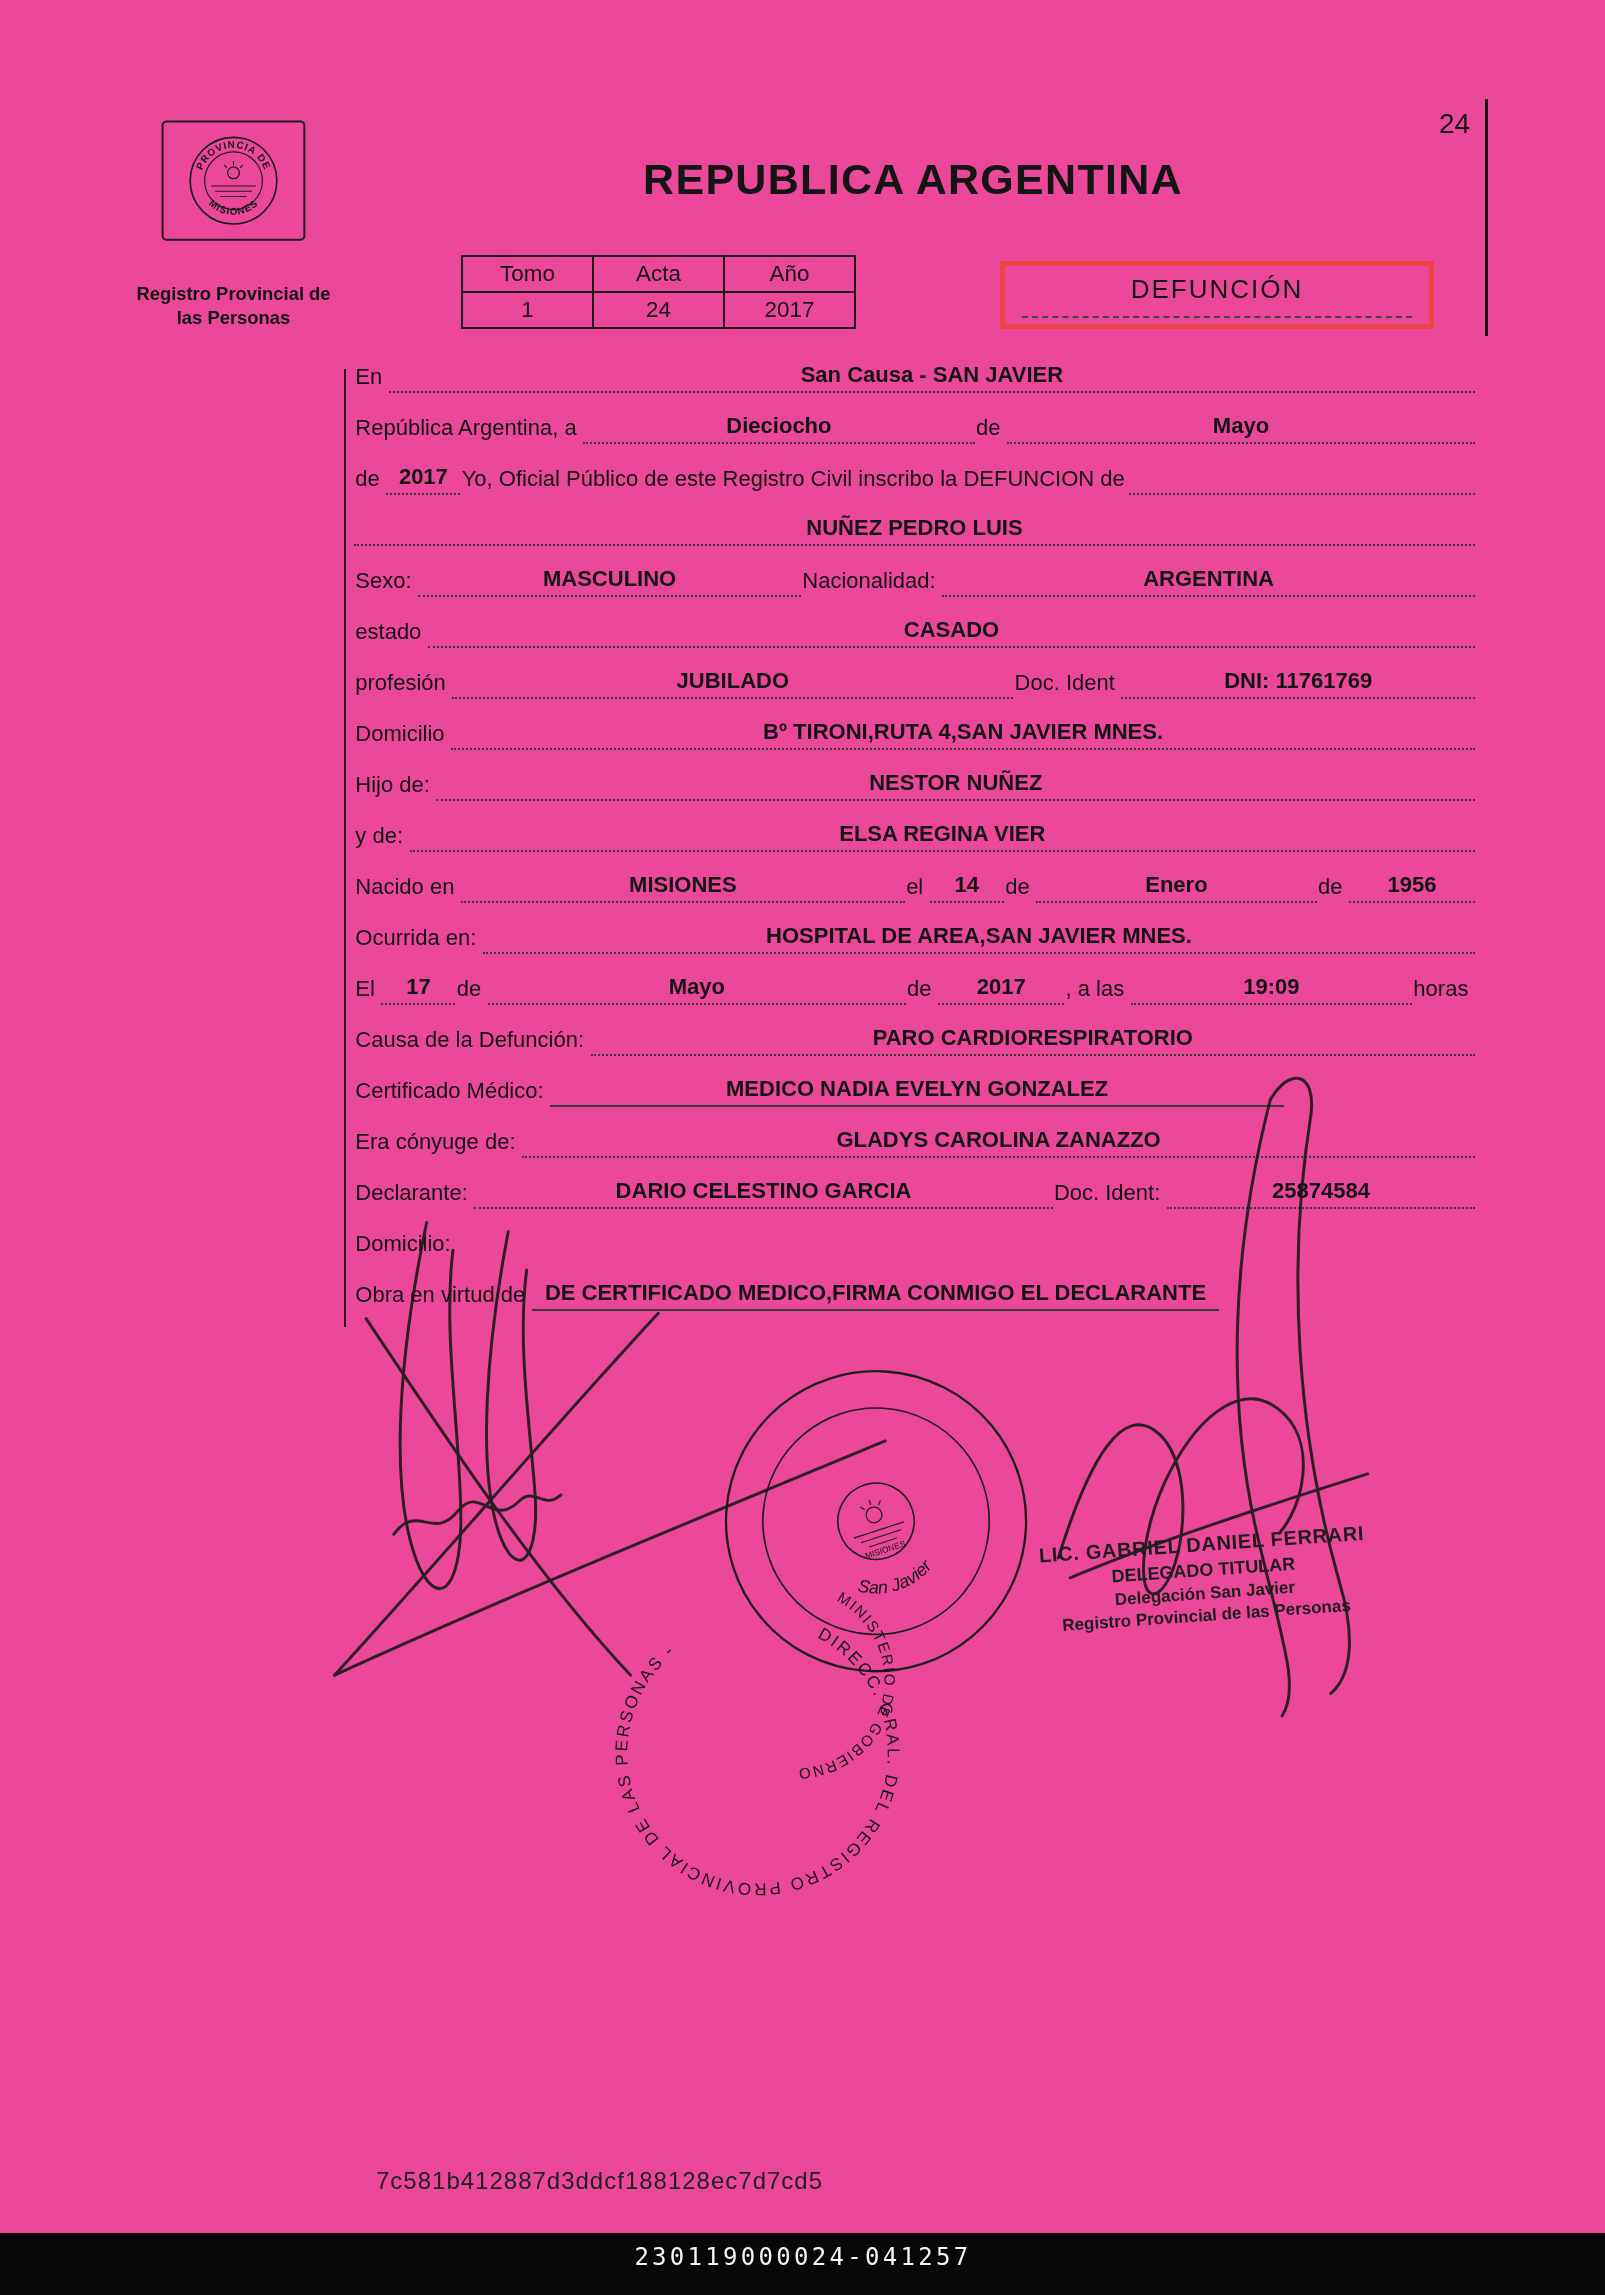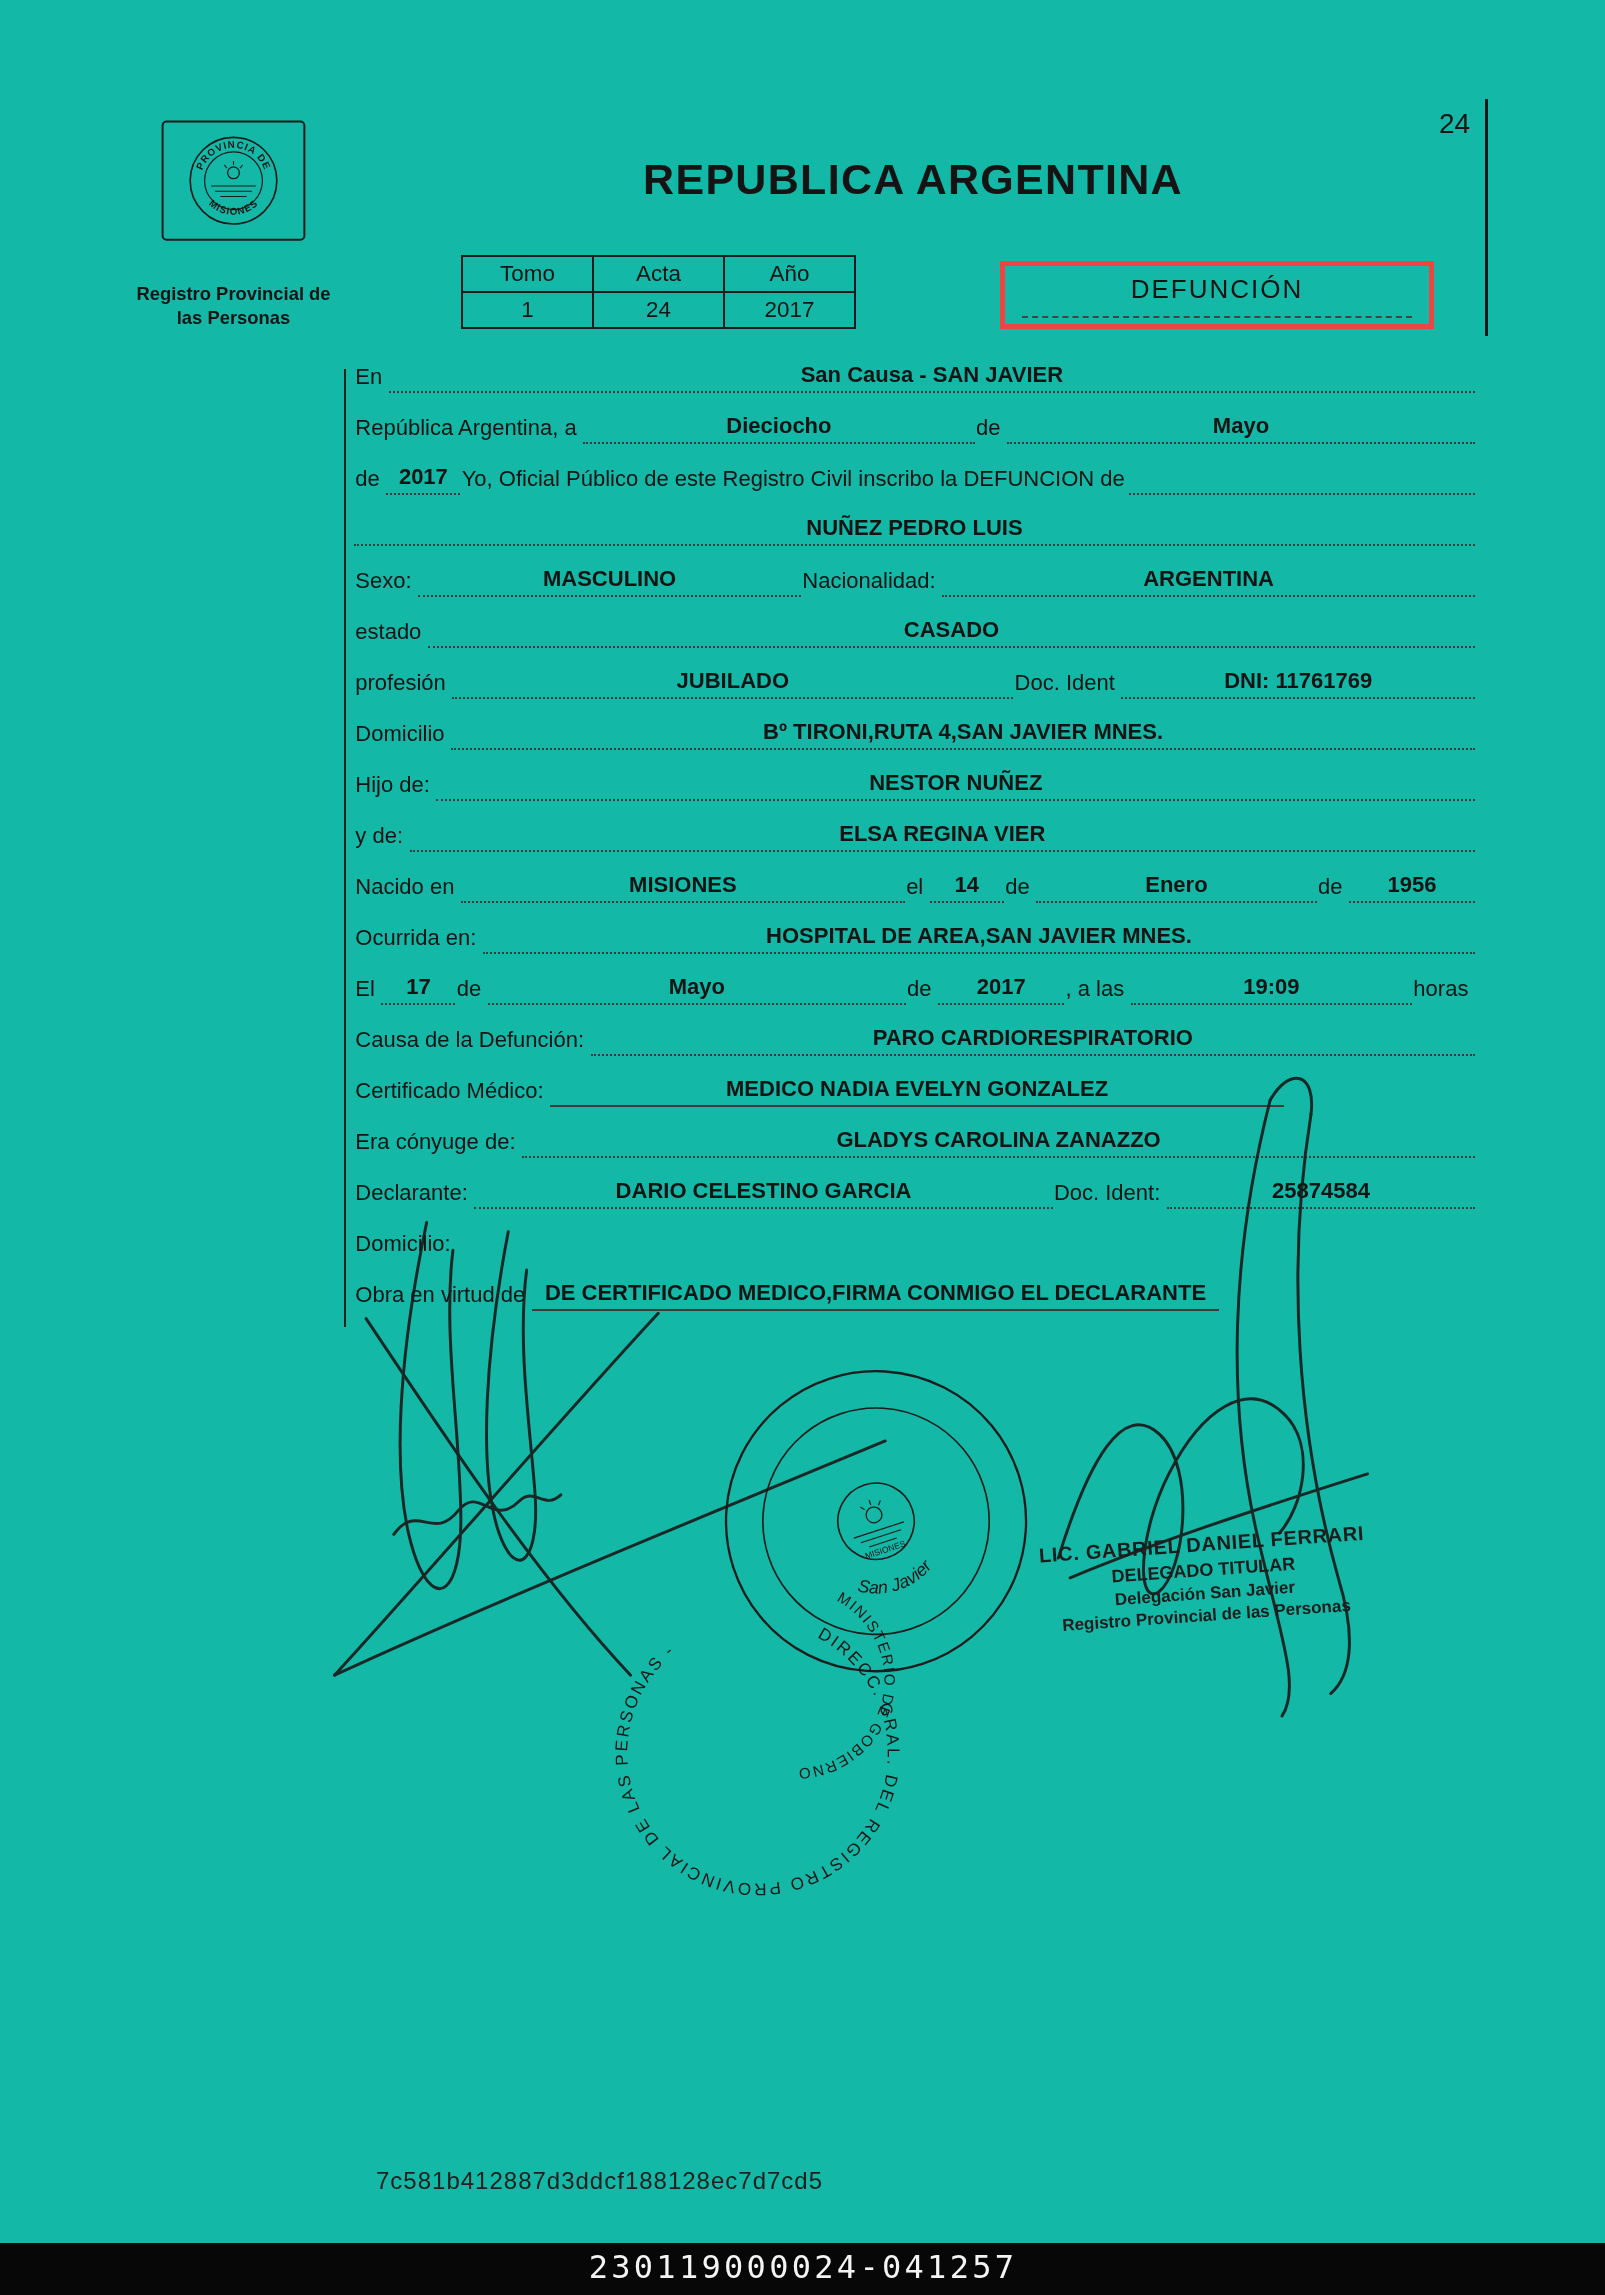--- a/index.html
+++ b/index.html
@@ -1,17 +1,17 @@
 <!DOCTYPE html>
 <html style="font-size:10.5px"><head>
 <meta charset="utf-8">
 <style>
   html,body{margin:0;padding:0;background:#e8e8e8;}
   .page{
-    position:relative;width:1606px;height:2295px;background:#14b8a6;
+    position:relative;width:1606px;height:2295px;background:#ec4899;
     font-family:"Liberation Sans",sans-serif;color:#141414;overflow:hidden;
   }
   
   .page-number{position:absolute;left:1439px;top:108px;font-size:28px;}
   .rule-right{position:absolute;left:1485px;top:99px;width:2.6px;height:237px;background:#161616;}
   .rule-left{position:absolute;left:344px;top:369px;width:2px;height:958px;background:#222;}
   .doc-title{position:absolute;left:352px;top:155px;width:1122px;text-align:center;
     font-size:43px;font-weight:bold;letter-spacing:1.3px;}
   .emblem-caption{position:absolute;left:125px;top:282px;width:217px;text-align:center;
     font-size:18.4px;font-weight:bold;line-height:1.3;}
@@ -42,23 +42,23 @@
   .overlay{position:absolute;left:0;top:0;pointer-events:none;}
   
   .stamp{position:absolute;left:1013px;top:1533px;width:382px;text-align:center;
     transform:rotate(-4deg);color:#1d1d1d;}
   .stamp .s1{font-size:20px;font-weight:bold;letter-spacing:0.7px;}
   .stamp .s2{font-size:18px;font-weight:bold;margin-top:4px;}
   .stamp .s3{font-size:17px;font-weight:bold;margin-top:2.6px;}
   .stamp .s4{font-size:17px;font-weight:bold;margin-top:2.6px;}
   
   .hash{position:absolute;left:376px;top:2167px;font-size:24px;letter-spacing:1px;color:#202020;}
-  .footer-bar{position:absolute;left:0;right:0;bottom:0;height:52px;background:#070707;
+  .footer-bar{position:absolute;left:0;right:0;bottom:0;height:62px;background:#070707;
     color:#f4f4f4;text-align:center;line-height:49px;
-    font-family:"DejaVu Sans Mono",monospace;font-size:32px;letter-spacing:3.3px;}
+    font-family:"DejaVu Sans Mono",monospace;font-size:24px;letter-spacing:3.3px;}
 </style>
 </head>
 <body>
 
 <div class="page">
 
   <div class="page-number">24</div>
   <div class="rule-right"></div>
   <div class="rule-left"></div>
 

